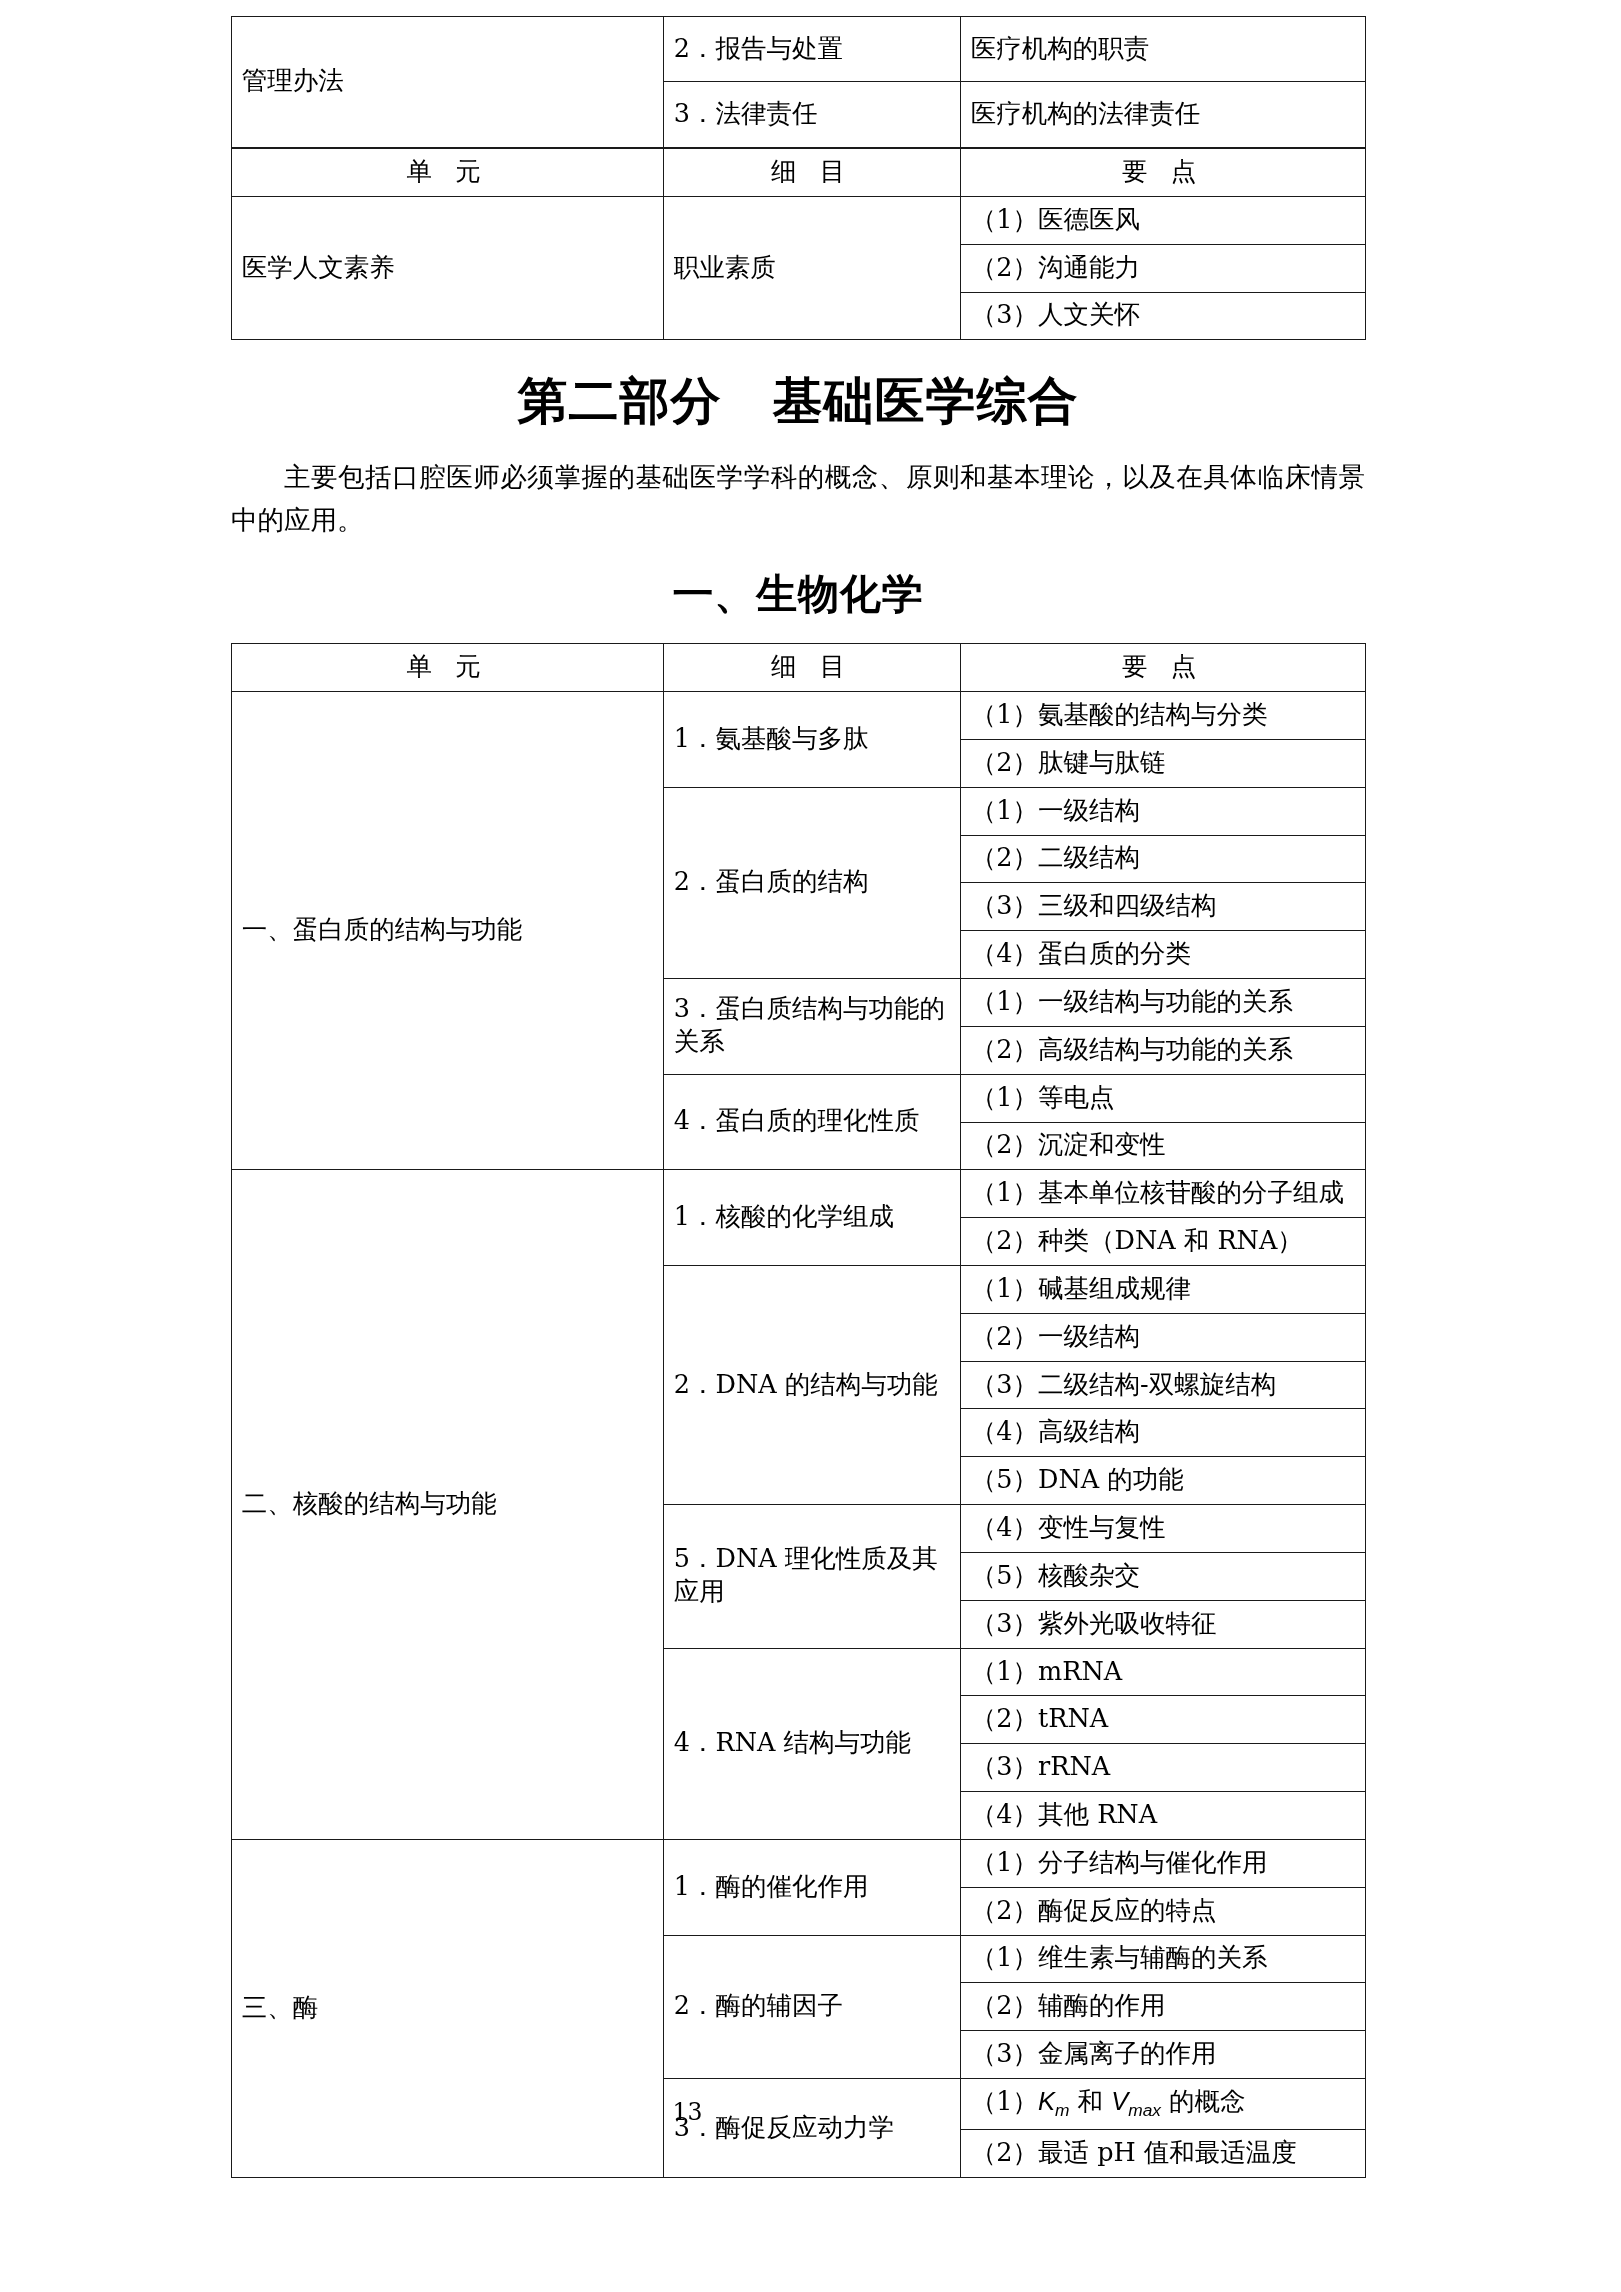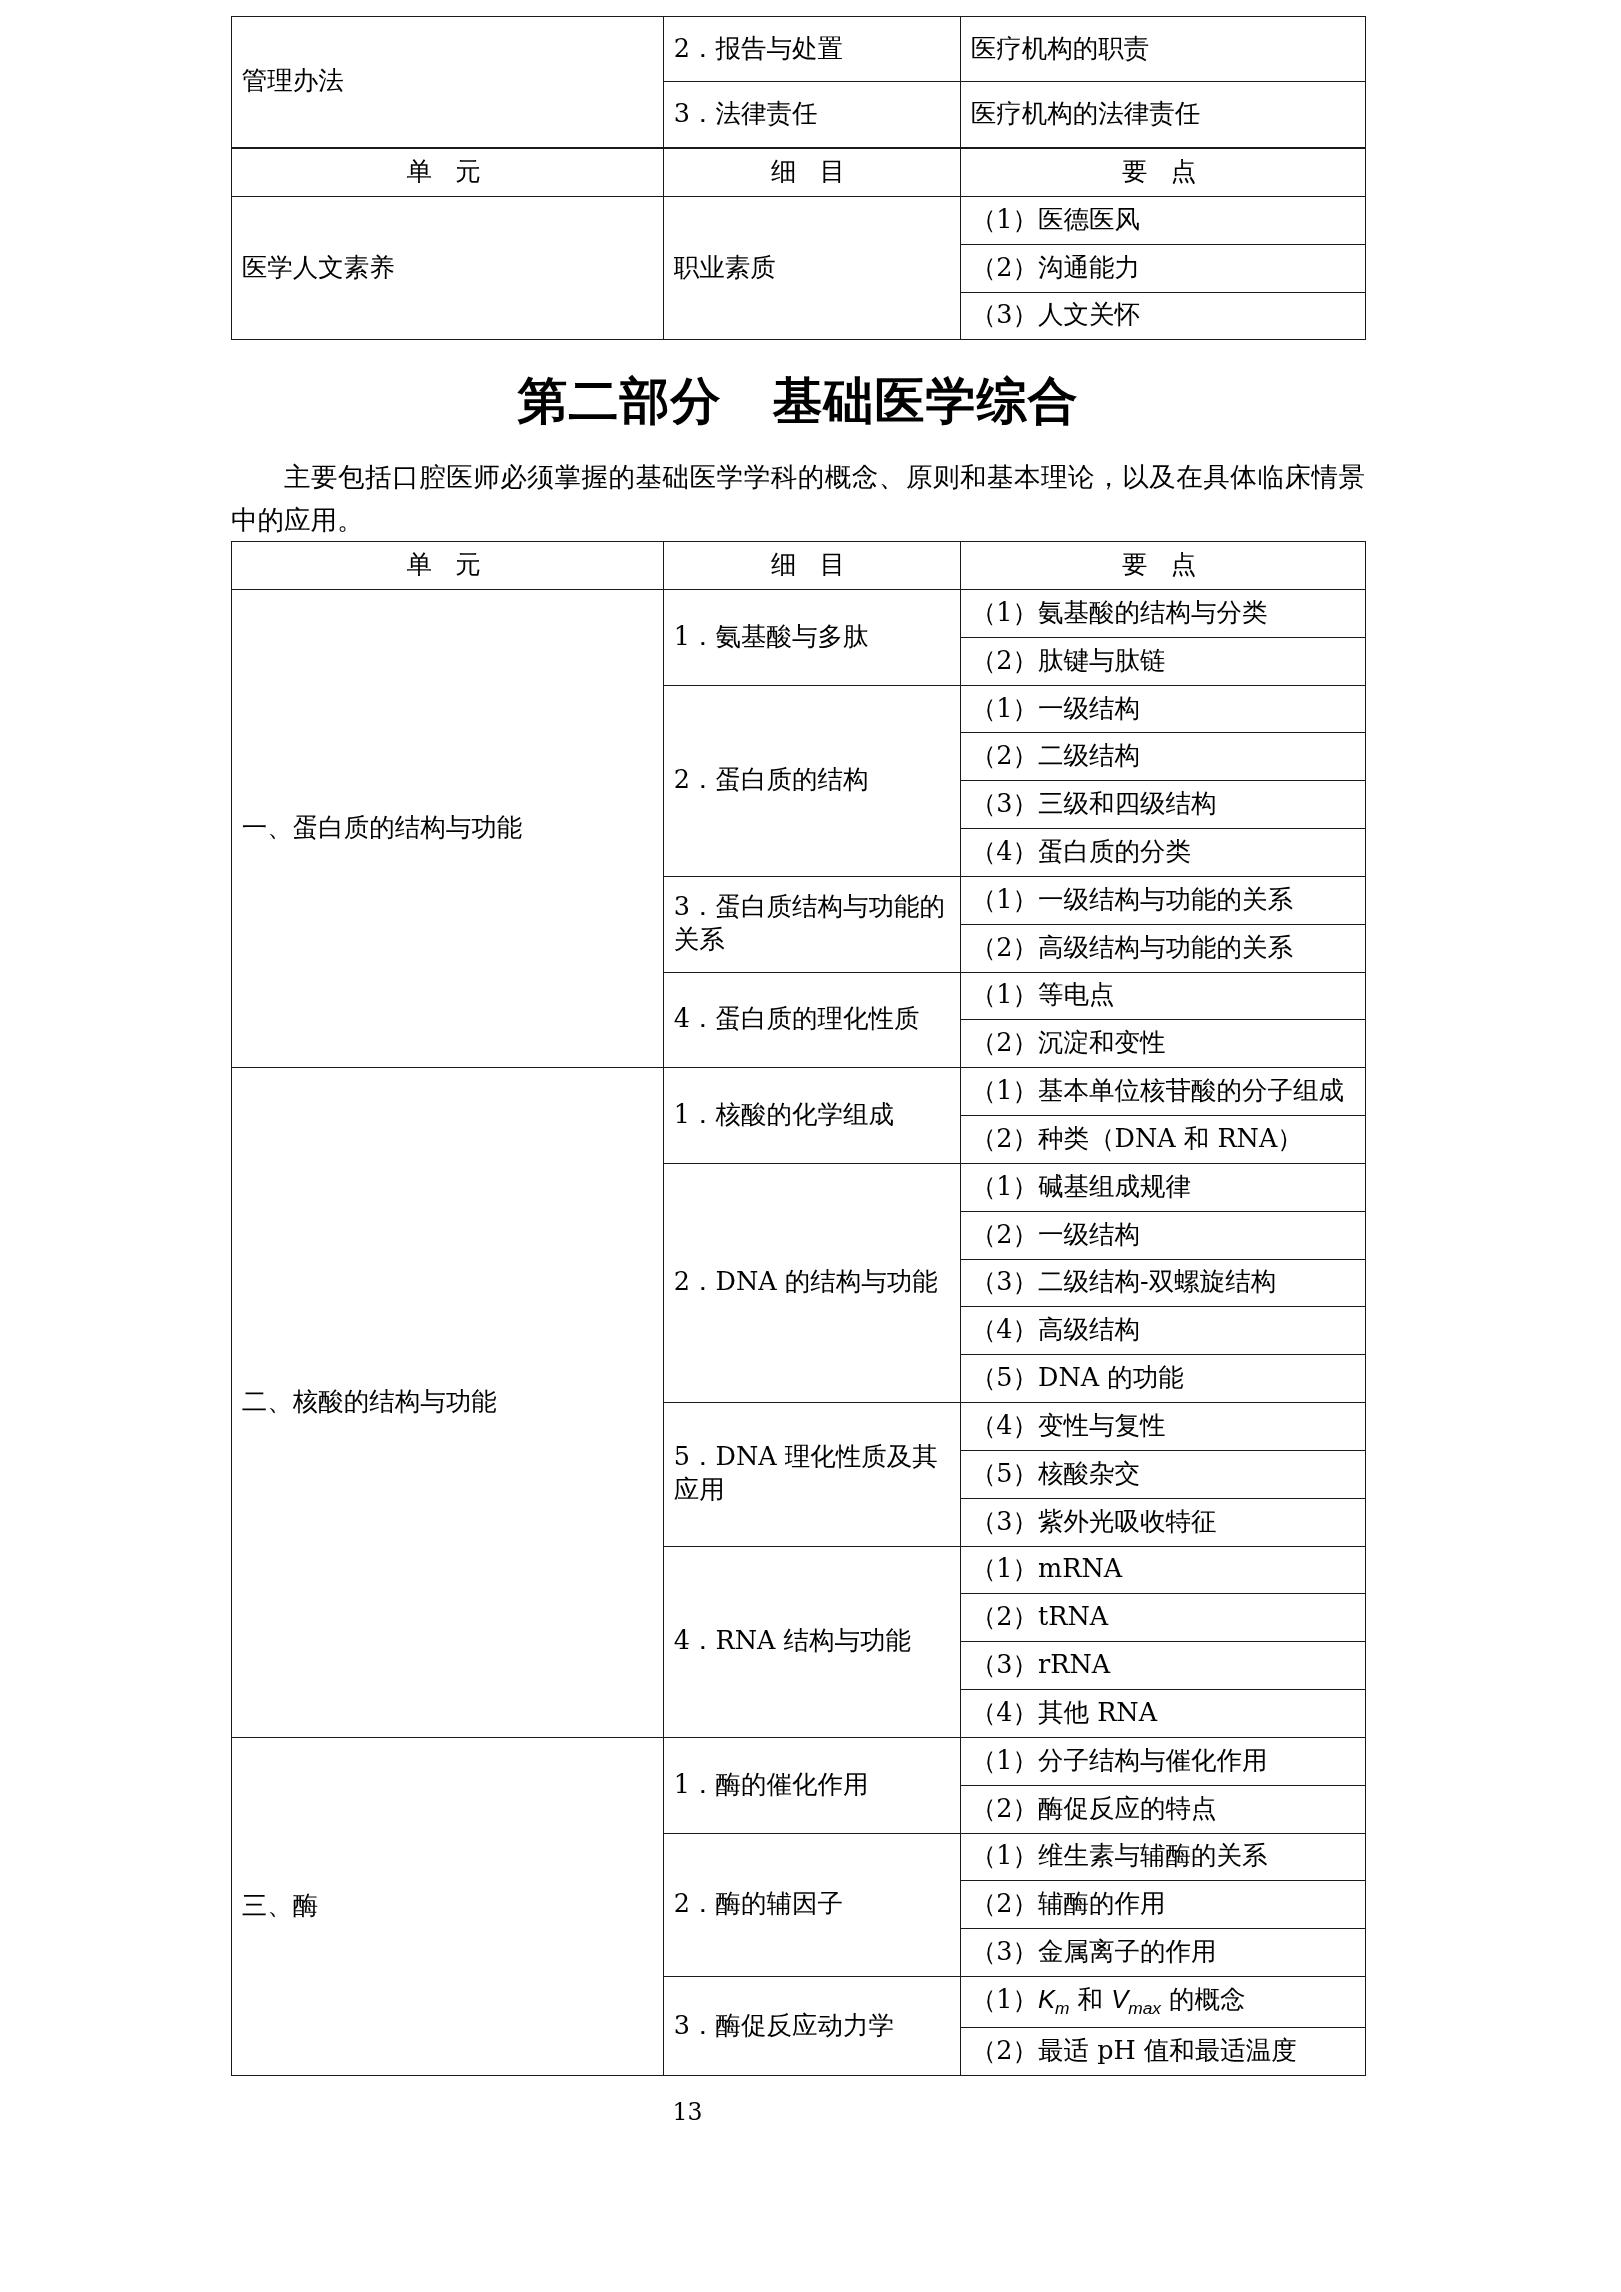--- a/index.html
+++ b/index.html
@@ -144,20 +144,21 @@
       </tr>
       <tr>
         <td class="point">（3）人文关怀</td>
       </tr>
     </tbody>
   </table>
 
   <h1 class="part">第二部分　基础医学综合</h1>
   <p class="intro">主要包括口腔医师必须掌握的基础医学学科的概念、原则和基本理论，以及在具体临床情景中的应用。</p>
 
+  <h2 class="sect">一、生物化学</h2>
 
   <table class="sheet" id="biochem-table">
     <colgroup>
         <col class="col-unit">
         <col class="col-detail">
         <col class="col-point">
       </colgroup>
     <thead>
       <tr>
         <th class="hdr">单  元</th>

